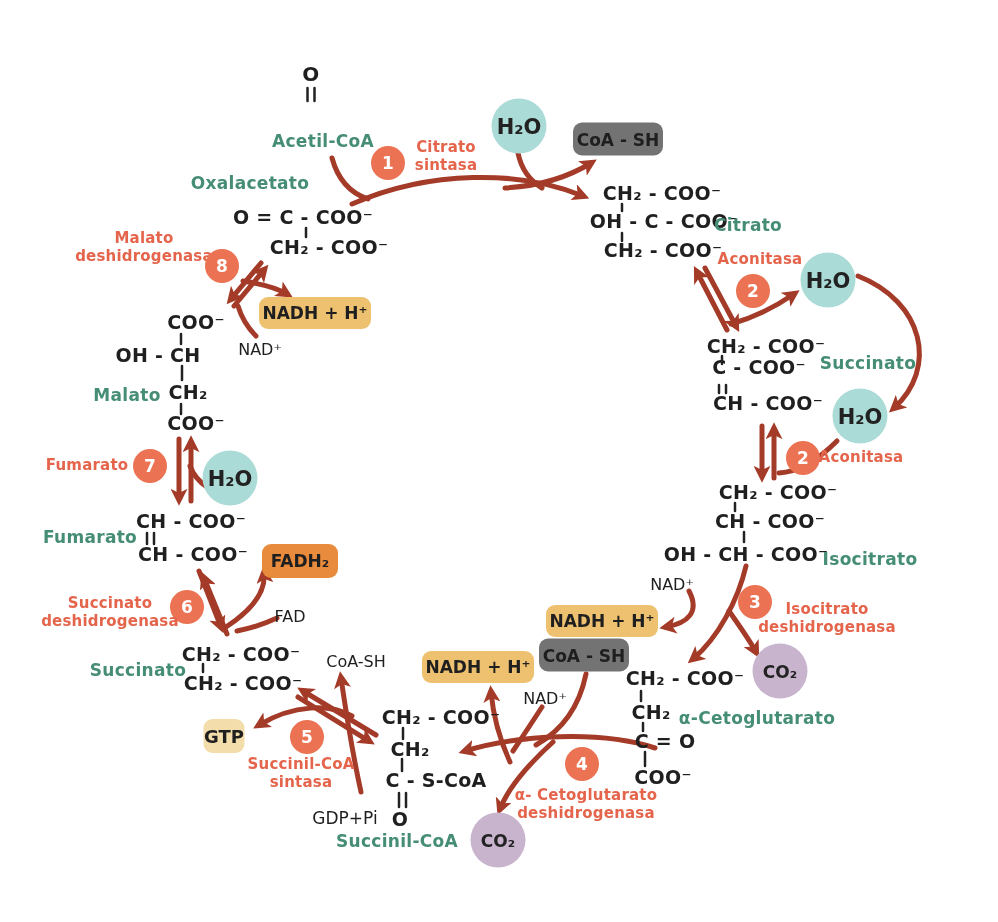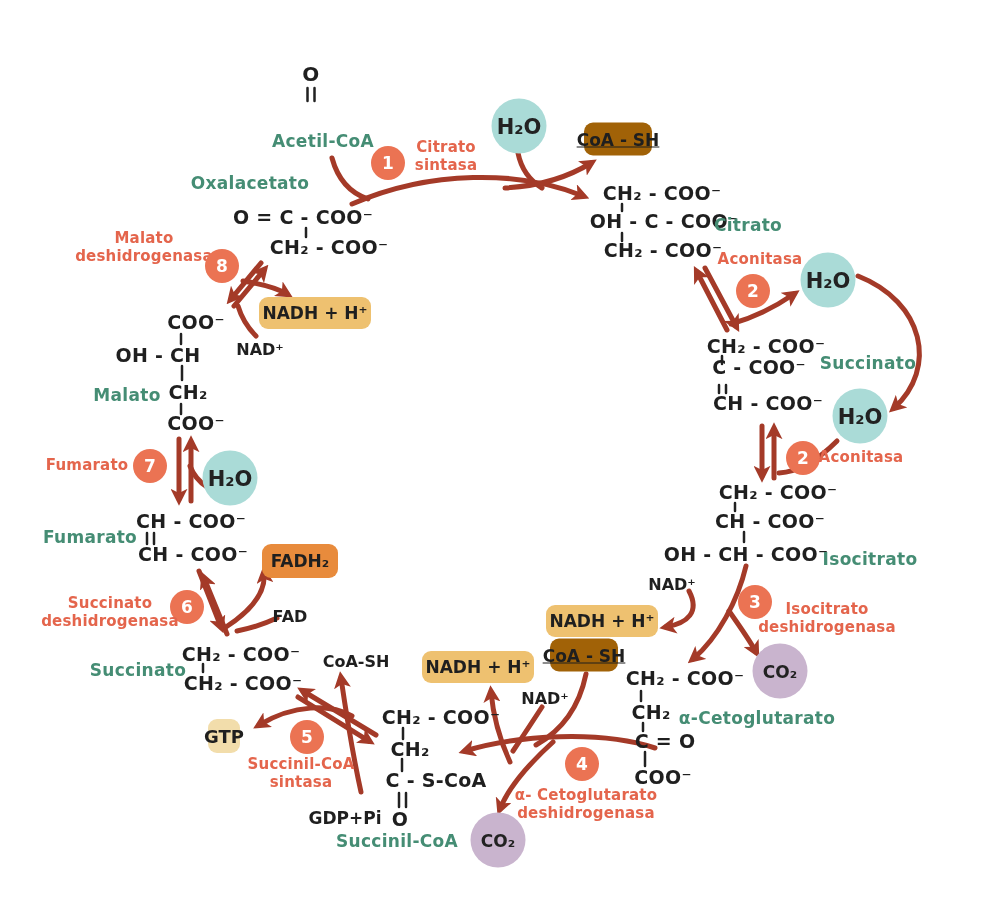--- a/index.html
+++ b/index.html
@@ -22,24 +22,24 @@
     border-radius:50%;display:flex;align-items:center;justify-content:center;
     font-weight:bold;font-size:21px;color:#222;
   }
   .bubble.h2o{width:55px;height:55px;background:#AADBD7;}
   .bubble.co2{width:55px;height:55px;background:#C9B4CE;font-size:17px;}
   .box{
     border-radius:9px;display:flex;align-items:center;justify-content:center;
     font-weight:bold;font-size:17px;color:#1f1f1f;
   }
   .box.nadh{background:#EEC170;width:112px;height:32px;}
-  .box.coash{background:#a16207;width:68px;height:33px;text-decoration:underline;}
-  .box.gtp{background:#F2DDAB;width:32px;height:34px;font-size:18px;}
+  .box.coash{background:#737373;width:90px;height:33px;}
+  .box.gtp{background:#F2DDAB;width:41px;height:34px;font-size:18px;}
   .box.fadh{background:#E88B3C;width:76px;height:34px;}
-  .plain{font-weight:bold;font-size:16px;color:#1f1f1f;}
+  .plain{font-weight:normal;font-size:16px;color:#1f1f1f;}
 </style>
 </head>
 <body>
 
 <div id="stage">
 
   <svg id="arrow-layer" viewBox="0 0 998 922" xmlns="http://www.w3.org/2000/svg">
     <defs>
       <marker id="ah" viewBox="0 0 10 10" refX="6" refY="5" markerWidth="3.4" markerHeight="3.4" orient="auto">
         <path d="M0,0 L10,5 L0,10 L2.5,5 Z" fill="#A43A28"></path>

